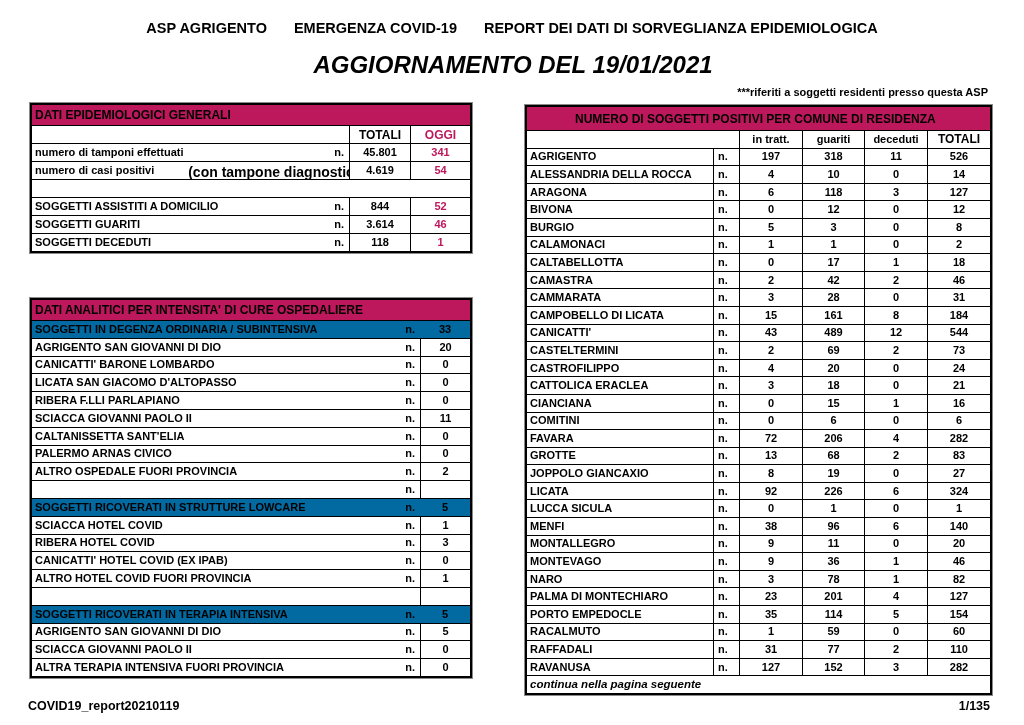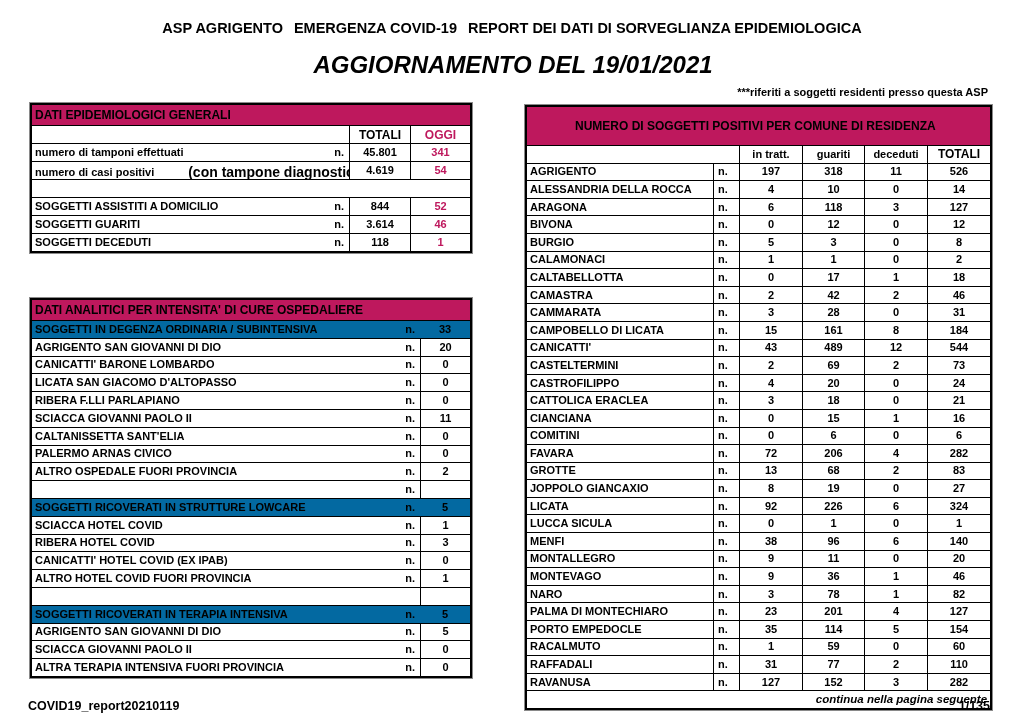--- a/index.html
+++ b/index.html
@@ -5,21 +5,21 @@
   * { margin:0; padding:0; box-sizing:border-box; }
   html,body { background:#ffffff; }
   .page {
     position:relative; width:1024px; height:725px; background:#ffffff;
     font-family:"Liberation Sans","DejaVu Sans",sans-serif; font-weight:bold;
     color:#000; overflow:hidden;
   }
   
   .doc-header {
     position:absolute; top:20px; left:0; width:100%;
-    display:flex; justify-content:center; gap:11px;
+    display:flex; justify-content:center; gap:27px;
     font-size:14.5px; white-space:nowrap;
   }
   .update-title {
     position:absolute; top:51px; left:1px; width:100%;
     text-align:center; font-size:24px;font-style:italic;
   }
   .asp-note { position:absolute; top:86px; right:36px; font-size:11px; }
 
   
   .left-col  { position:absolute; left:30px;  top:103px; width:438px; }
@@ -31,42 +31,42 @@
     width:100%; border:2px solid #000; outline:1px solid #8a8a8a; background:#fff;
   }
   td {
     height:18px; font-size:11px; vertical-align:middle; line-height:1;
     white-space:nowrap; overflow:hidden; padding:0 3px;
     border-top:1px solid #000;
   }
   tr.title-row td {
     border-top:none; background:#be185d; font-size:12px; height:20px;
   }
-  .flexcell { display:flex; align-items:flex-end;gap:21px; }
+  .flexcell { display:flex; align-items:center;gap:21px; }
   .n-span   { margin-left:auto; padding-right:2px; }
   .small    { font-size:14px; margin-left:13px; position:relative; top:1px; }
   .cellv    { border-left:1px solid #000; text-align:center; }
   .red      { color:#be185d; }
   .hdr      { font-size:12px; }
 
   
   .t-spacer td { border-left:none; }
   
   .t-section td { background:#0369a1; border-left:none; }
   .t2 td { height:17.8px; }
   .t2 tr.title-row td { height:20px; }
   table.t2 { margin-top:45px; }
 
   
   .t3 td { height:17.6px; }
-  .t3 tr.title-row td { height:38px;padding-left:48px; }
+  .t3 tr.title-row td { height:23px;padding-left:48px; }
   .c-n   { border-left:1px solid #000; padding:0 2px 0 4px; }
   .c-val { border-left:1px solid #000; text-align:center; }
   .t3 .hdr-merged { border-left:none; }
-  tr.continua-row td { text-align:right; font-style:italic; font-size:11.5px; border-left:none; }
+  tr.continua-row td { text-align:left; font-style:italic; font-size:11.5px; border-left:none; }
 
   
   .page-footer {
     position:absolute; left:28px; right:34px; top:699px;
     display:flex; justify-content:space-between; font-size:12.5px;
   }
 </style>
 </head>
 <body>
 

